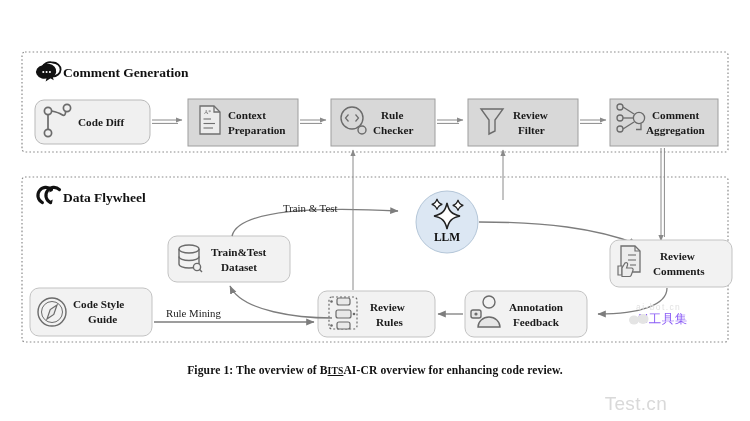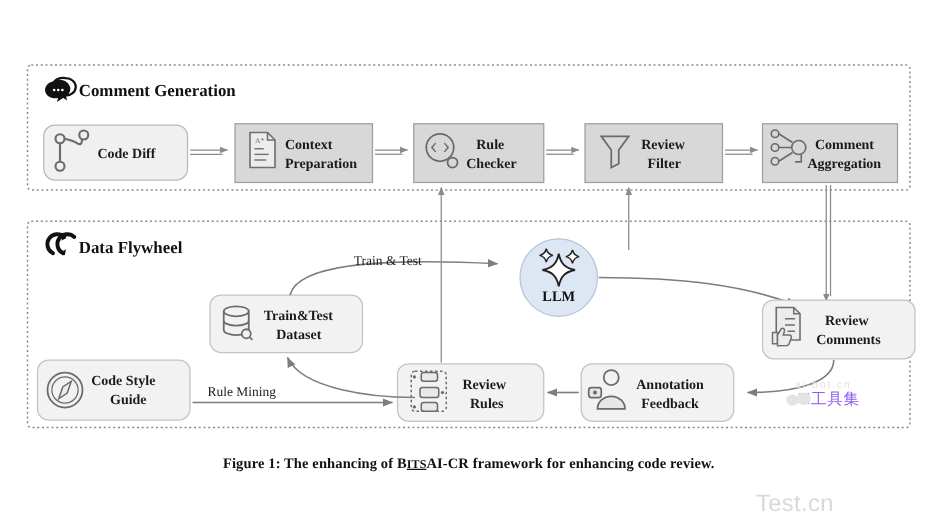--- a/index.html
+++ b/index.html
@@ -345,18 +345,18 @@
   <div class="wm-aibot">
     <svg class="wm-logo" viewBox="0 0 24 14">
       <ellipse cx="6" cy="9" rx="5" ry="4.5" fill="#e4e4e4"></ellipse>
       <ellipse cx="15" cy="8" rx="5.5" ry="5" fill="#e4e4e4"></ellipse>
     </svg>
     <div class="wm-top">ai-bot.cn</div>
     <div class="wm-bot">AI工具集</div>
   </div>
 
   <div class="caption">
-    <span>Figure 1: The enhancing of B</span><span class="smallcaps">ITS</span><span>AI-CR framework for enhancing code review.</span>
+    <span>Figure 1: The overview of B</span><span class="smallcaps">ITS</span><span>AI-CR overview for enhancing code review.</span>
   </div>
 
   <div class="wm-openi">Test.cn</div>
 
 </div>
 
 </body></html>

